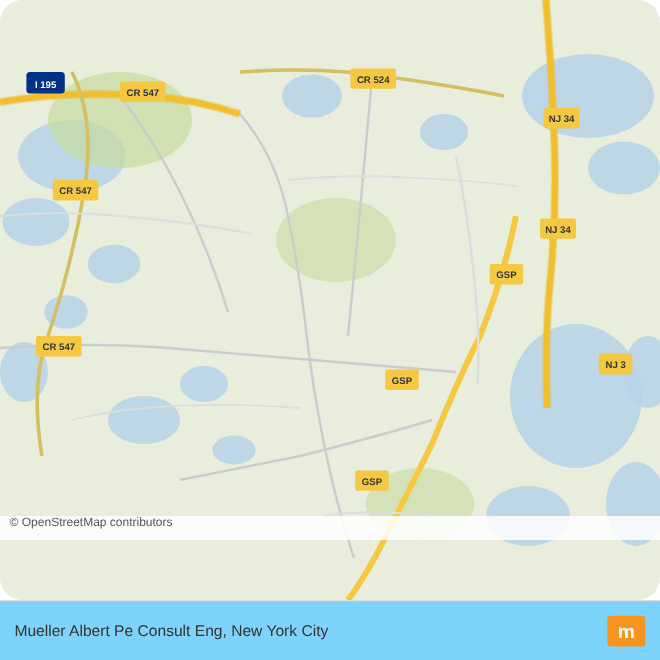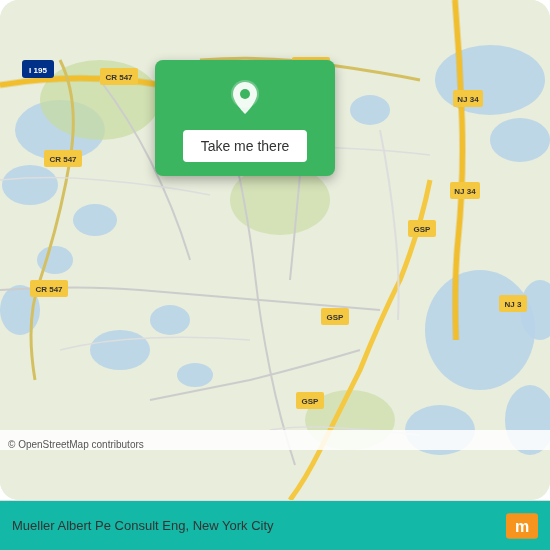--- a/index.html
+++ b/index.html
@@ -64,34 +64,34 @@
 
     
     #copyright-bar {
       width: 550px;
       height: 20px;
       background: rgba(255,255,255,0.85);
       position: absolute;
       bottom: 50px;
       left: 0;
       display: flex;
-      align-items: flex-end;
+      align-items: flex-start;
       padding-left: 8px;
       font-size: 10px;
       color: #555;
     }
 
     
     #bottom-bar {
       position: absolute;
       bottom: 0;
       left: 0;
       width: 550px;
       height: 50px;
-      background: #14b8a6;
+      background: #7dd3fc;
       border-top: 1px solid #ddd;
       display: flex;
       align-items: center;
       padding: 0 12px;
       justify-content: space-between;
       gap: 46px;
     }
 
     #location-name {
       font-size: 13px;
@@ -193,30 +193,20 @@
     <rect x="408" y="220" width="28" height="17" rx="2" fill="#f5c842"></rect>
     <text x="422" y="232" text-anchor="middle" font-size="8" fill="#333" font-weight="bold">GSP</text>
 
     <rect x="321" y="308" width="28" height="17" rx="2" fill="#f5c842"></rect>
     <text x="335" y="320" text-anchor="middle" font-size="8" fill="#333" font-weight="bold">GSP</text>
 
     <rect x="296" y="392" width="28" height="17" rx="2" fill="#f5c842"></rect>
     <text x="310" y="404" text-anchor="middle" font-size="8" fill="#333" font-weight="bold">GSP</text>
   </svg>
 
-  <div id="location-card">
-
-    <svg id="pin-icon" viewBox="0 0 44 44" xmlns="http://www.w3.org/2000/svg">
-      <circle cx="22" cy="18" r="14" fill="white" opacity="0.25"></circle>
-      <path d="M22 6 C15.4 6 10 11.4 10 18 C10 26.5 22 38 22 38 C22 38 34 26.5 34 18 C34 11.4 28.6 6 22 6 Z" fill="white" opacity="0.9"></path>
-      <circle cx="22" cy="18" r="5" fill="#3cb560"></circle>
-    </svg>
-
-    <button id="take-me-there-btn">Take me there</button>
-  </div>
 
   <div id="copyright-bar">
     <span>© OpenStreetMap contributors</span>
   </div>
 </div>
 
 <div id="bottom-bar">
   <span id="location-name">Mueller Albert Pe Consult Eng, New York City</span>
 
   <div id="moovit-logo">

